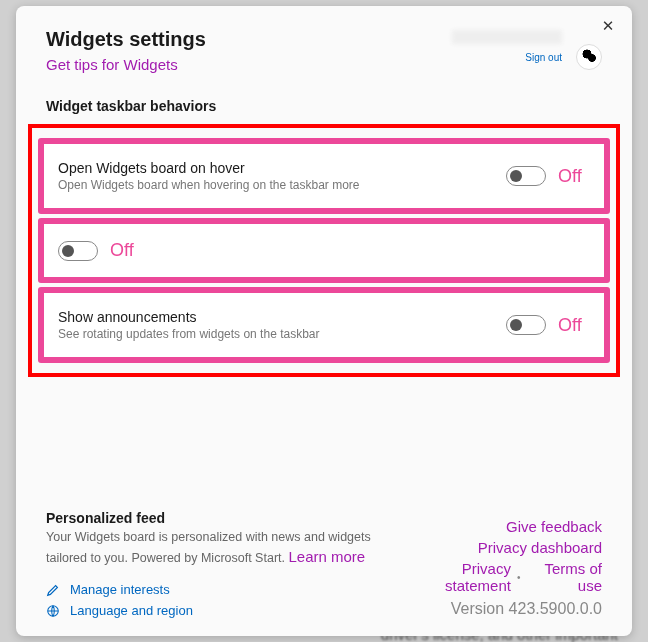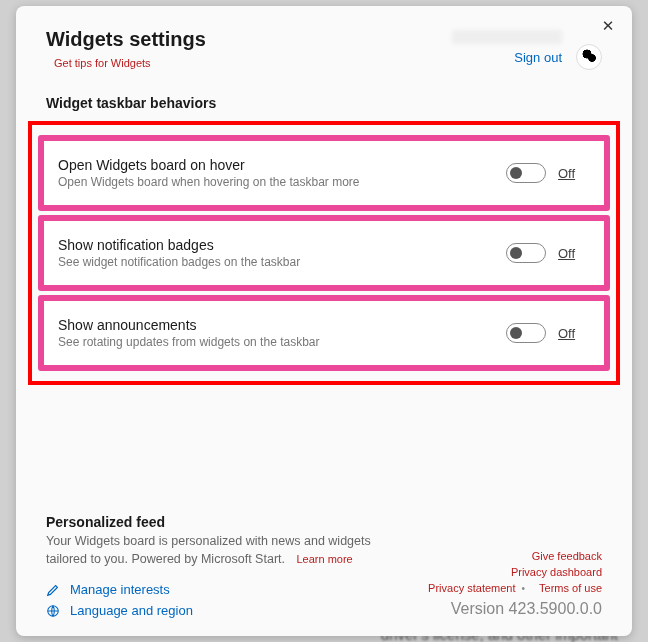--- a/index.html
+++ b/index.html
@@ -41,25 +41,24 @@
     font-size: 20px;
     font-weight: 600;
     color: #1a1a1a;
     margin-bottom: 2px;
   }
   .subtitle {
     font-size: 12.5px;
     color: #666;
   }
   .tips-link, .learn-more, .footer-link {
-    color: #b91c1c;
-    font-size: 11px;
+    color: #a21caf;
+    font-size: 15px;
     text-decoration: none;
     cursor: pointer;
-    margin-left: 8px;
   }
   .tips-link { display: inline-block; margin-top: 3px; }
   .header-right {
     display: flex;
     align-items: center;
     gap: 10px;
     margin-top: 16px;
   }
   .account-blur {
     width: 110px; height: 14px;
@@ -80,21 +79,21 @@
   }
   .avatar::before {
     content: "";
     position: absolute;
     inset: 2px;
     background: radial-gradient(circle at 40% 35%, #000 0 25%, transparent 26%),
                 radial-gradient(circle at 65% 55%, #000 0 22%, transparent 23%);
   }
   .signout {
     color: #0067c0;
-    font-size: 13px;
+    font-size: 10px;
     cursor: pointer;
     margin-right: 4px;
   }
 
   .section-title {
     font-size: 14px;
     font-weight: 600;
     color: #1a1a1a;
     padding: 24px 30px 8px 30px;
   }
@@ -139,24 +138,23 @@
   }
   .toggle::after {
     content: "";
     position: absolute;
     left: 3px; top: 3px;
     width: 12px; height: 12px;
     border-radius: 50%;
     background: #555;
   }
   .toggle-state {
-    font-size: 13px;
-    color: #404040;
+    font-size: 18px;
+    color: #ec4899;
     width: 24px;
-    text-decoration: underline;
   }
 
   .spacer { flex: 1; }
 
   .footer {
     display: flex;
     justify-content: space-between;
     align-items: flex-end;
     padding: 0 30px;
   }
@@ -251,24 +249,20 @@
         <div class="setting-label">Open Widgets board on hover</div>
         <div class="setting-desc">Open Widgets board when hovering on the taskbar more</div>
       </div>
       <div class="toggle-wrap">
         <div class="toggle"></div>
         <div class="toggle-state">Off</div>
       </div>
     </div>
 
     <div class="setting-row">
-      <div class="setting-text">
-        <div class="setting-label">Show notification badges</div>
-        <div class="setting-desc">See widget notification badges on the taskbar</div>
-      </div>
       <div class="toggle-wrap">
         <div class="toggle"></div>
         <div class="toggle-state">Off</div>
       </div>
     </div>
 
     <div class="setting-row">
       <div class="setting-text">
         <div class="setting-label">Show announcements</div>
         <div class="setting-desc">See rotating updates from widgets on the taskbar</div>

